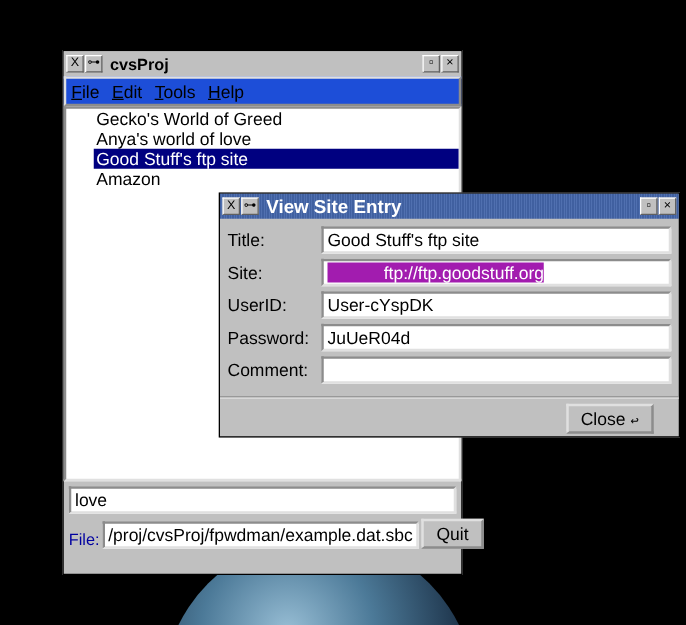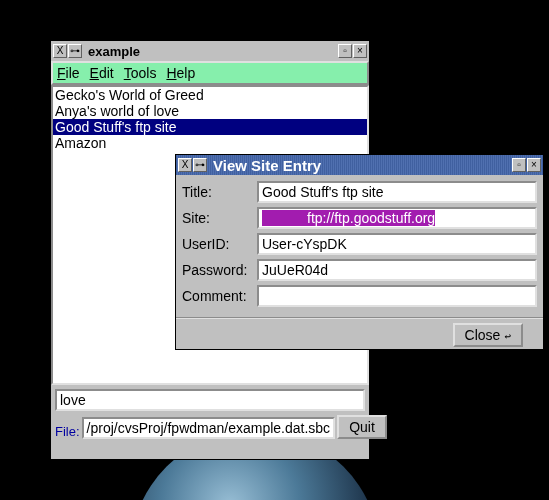--- a/index.html
+++ b/index.html
@@ -43,38 +43,38 @@
 }
 .tb-title {
   flex: 1;
   padding: 0 4px;
   font-weight: bold;
   font-size: 15px;
   color: #fff;
 }
 .main-window .tb-title { color: #000; font-weight: bold; font-size: 13px; }
 .menubar {
-  background: #86efac;
+  background: #1d4ed8;
   border: 2px outset #e0e0e0;
   display: flex;
   padding: 2px 4px;
   font-size: 14px;
   gap: 10px;
   text-align: right;
 }
 .menuitem { cursor: default; }
 .menuitem u { text-decoration: underline; }
 .listbox {
   background: #fff;
   border: 2px inset #e0e0e0;
   height: 300px;
   font-size: 14px;
   overflow: hidden;
 }
-.listitem { padding: 0 2px; line-height: 16px; cursor: default; }
+.listitem { padding: 0 2px; line-height: 16px; cursor: default; margin-left: 22px; }
 .listitem.sel { background: #000080; color: #fff; }
 .bottom-area { padding: 4px 4px 20px 4px; }
 .textfield {
   background: #fff;
   border: 2px inset #e0e0e0;
   height: 22px;
   font-size: 14px;
   padding: 1px 3px;
   width: 100%;
 }
@@ -113,21 +113,21 @@
 <body>
 
 <div class="earth"></div>
 
 <div class="window main-window">
   <div class="titlebar">
     <div class="titlebar-icons">
       <div class="tb-icon">X</div>
       <div class="tb-icon">⊶</div>
     </div>
-    <div class="tb-title">example</div>
+    <div class="tb-title">cvsProj</div>
     <div class="titlebar-icons">
       <div class="tb-icon">▫</div>
       <div class="tb-icon">×</div>
     </div>
   </div>
   <div class="menubar">
     <span class="menuitem"><u>F</u>ile</span>
     <span class="menuitem"><u>E</u>dit</span>
     <span class="menuitem"><u>T</u>ools</span>
     <span class="menuitem"><u>H</u>elp</span>

